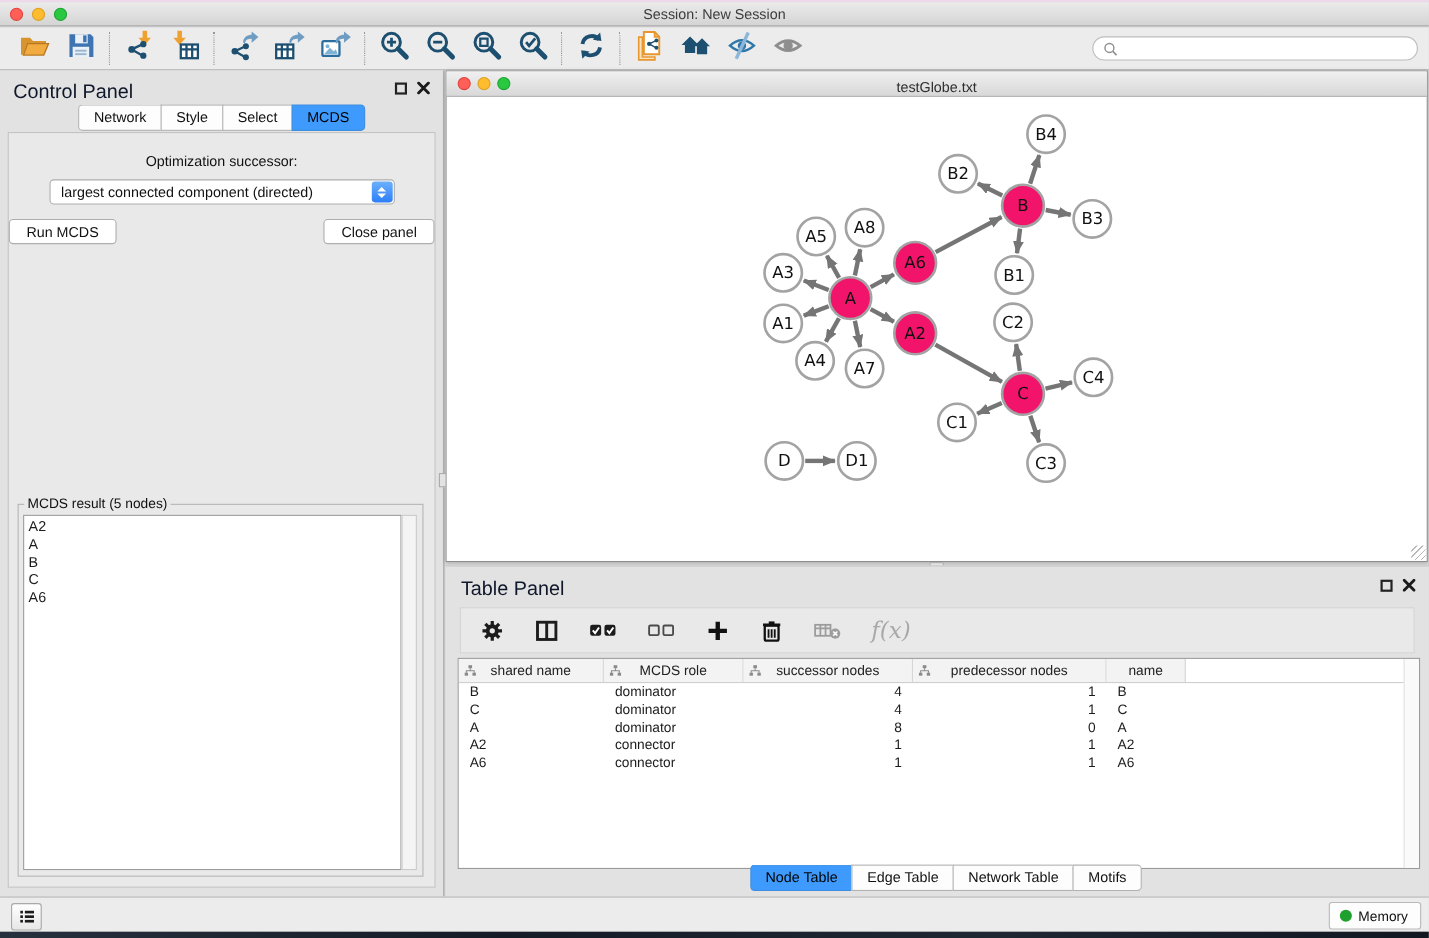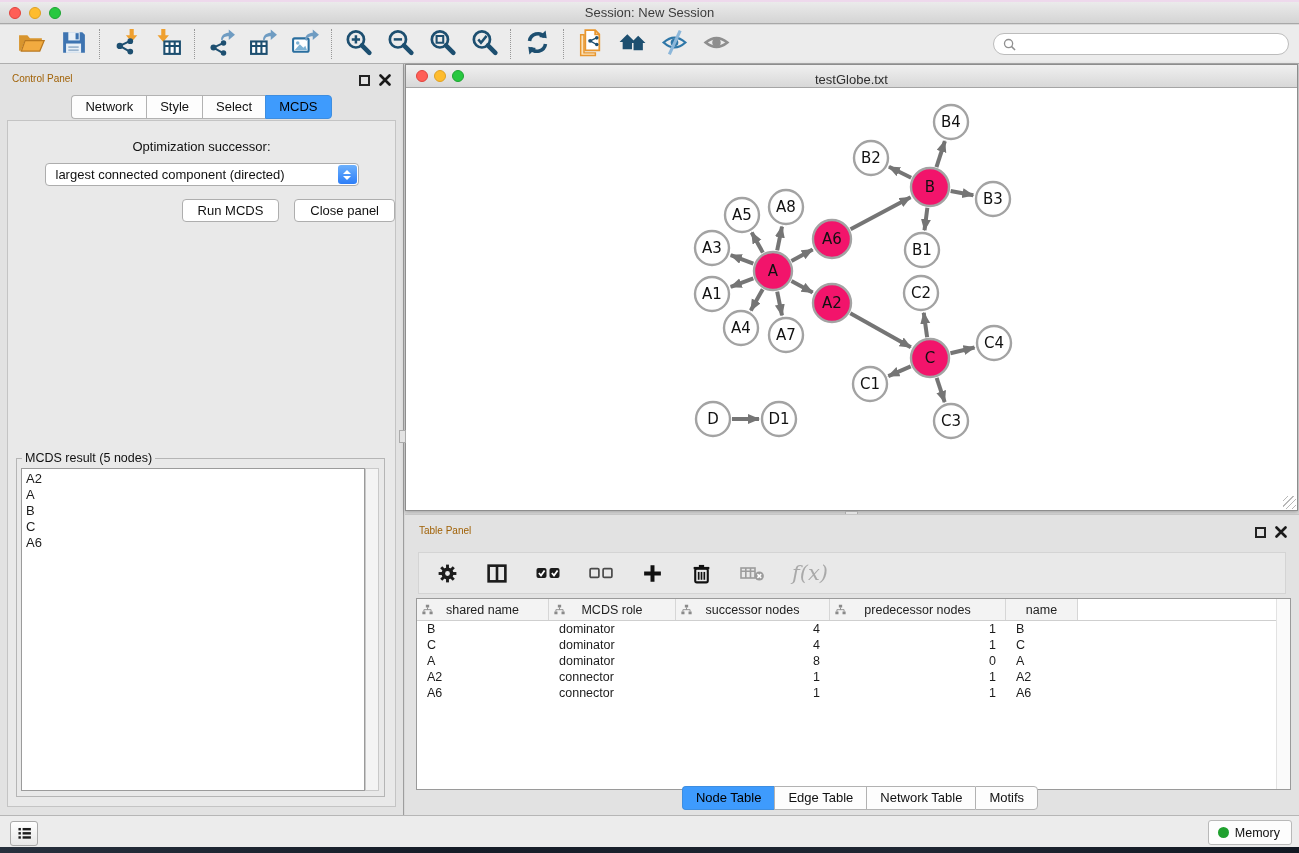--- a/index.html
+++ b/index.html
@@ -35,21 +35,21 @@
     margin-left:auto; width:296px; height:22px; background:#fff;
     border:1px solid #bcbcbc; border-radius:12px;
     display:flex; align-items:center; padding:0 9px; gap:5px;
   }
   .search input { flex:1; border:none; outline:none; background:transparent; font-size:12px; font-family:inherit; }
   
   .control-panel {
     position:absolute; left:0; top:64px; width:404px; height:751px;
     background:#e2e2e2; border-right:1px solid #9e9e9e;
   }
-  .panel-title { position:absolute; left:12px; top:9px; font-size:10px; color:#a16207; }
+  .panel-title { position:absolute; left:12px; top:9px; font-size:18px; color:#0f172a; }
   .panel-icons { position:absolute; right:12px; top:10px; display:flex; gap:9px; align-items:center; }
   .float-glyph { width:11px; height:11px; border:2px solid #222; background:transparent; display:inline-block; }
   .close-glyph svg { width:12px; height:12px; display:block; }
   .cp-tabs { position:absolute; top:31px; left:0; right:0; display:flex; justify-content:center; }
   .seg-tab {
     padding:3px 13px 4px; font-size:13px; background:#fdfdfd; color:#111;
     border:1px solid #b2b2b2; border-right:none; cursor:default; line-height:15px;
   }
   .seg-tab:first-child { border-radius:4px 0 0 4px; }
   .seg-tab:last-child  { border-radius:0 4px 4px 0; border-right:1px solid #b2b2b2; }
@@ -65,21 +65,21 @@
     font-size:13px; line-height:21px; padding-left:10px; color:#111;
   }
   .select-stepper {
     position:absolute; right:1px; top:1px; width:19px; height:19px; border-radius:3px;
     background:linear-gradient(#6cb0fc,#2d7ef8);
     display:flex; flex-direction:column; align-items:center; justify-content:center; gap:2px;
   }
   .chev { width:0; height:0; border-left:4px solid transparent; border-right:4px solid transparent; }
   .chev.up   { border-bottom:4px solid #fff; }
   .chev.down { border-top:4px solid #fff; }
-  .btn-row { display:flex; justify-content:flex-end; gap:15px; margin-top:13px; }
+  .btn-row { display:flex; justify-content:space-between; gap:15px; margin-top:13px; }
   .btn {
     height:23px; padding:0 15px; background:#fff; border:1px solid #aeaeae;
     border-radius:4px; font-size:13px; line-height:21px; color:#111; cursor:default;
   }
   .group-box { position:absolute; left:8px; right:10px; top:337px; bottom:9px; border:1px solid #b5b5b5; }
   .group-legend {
     position:absolute; top:-8px; left:5px; background:#e9e9e9; padding:0 3px;
     font-size:12.5px; color:#111;
   }
   .mcds-list {

